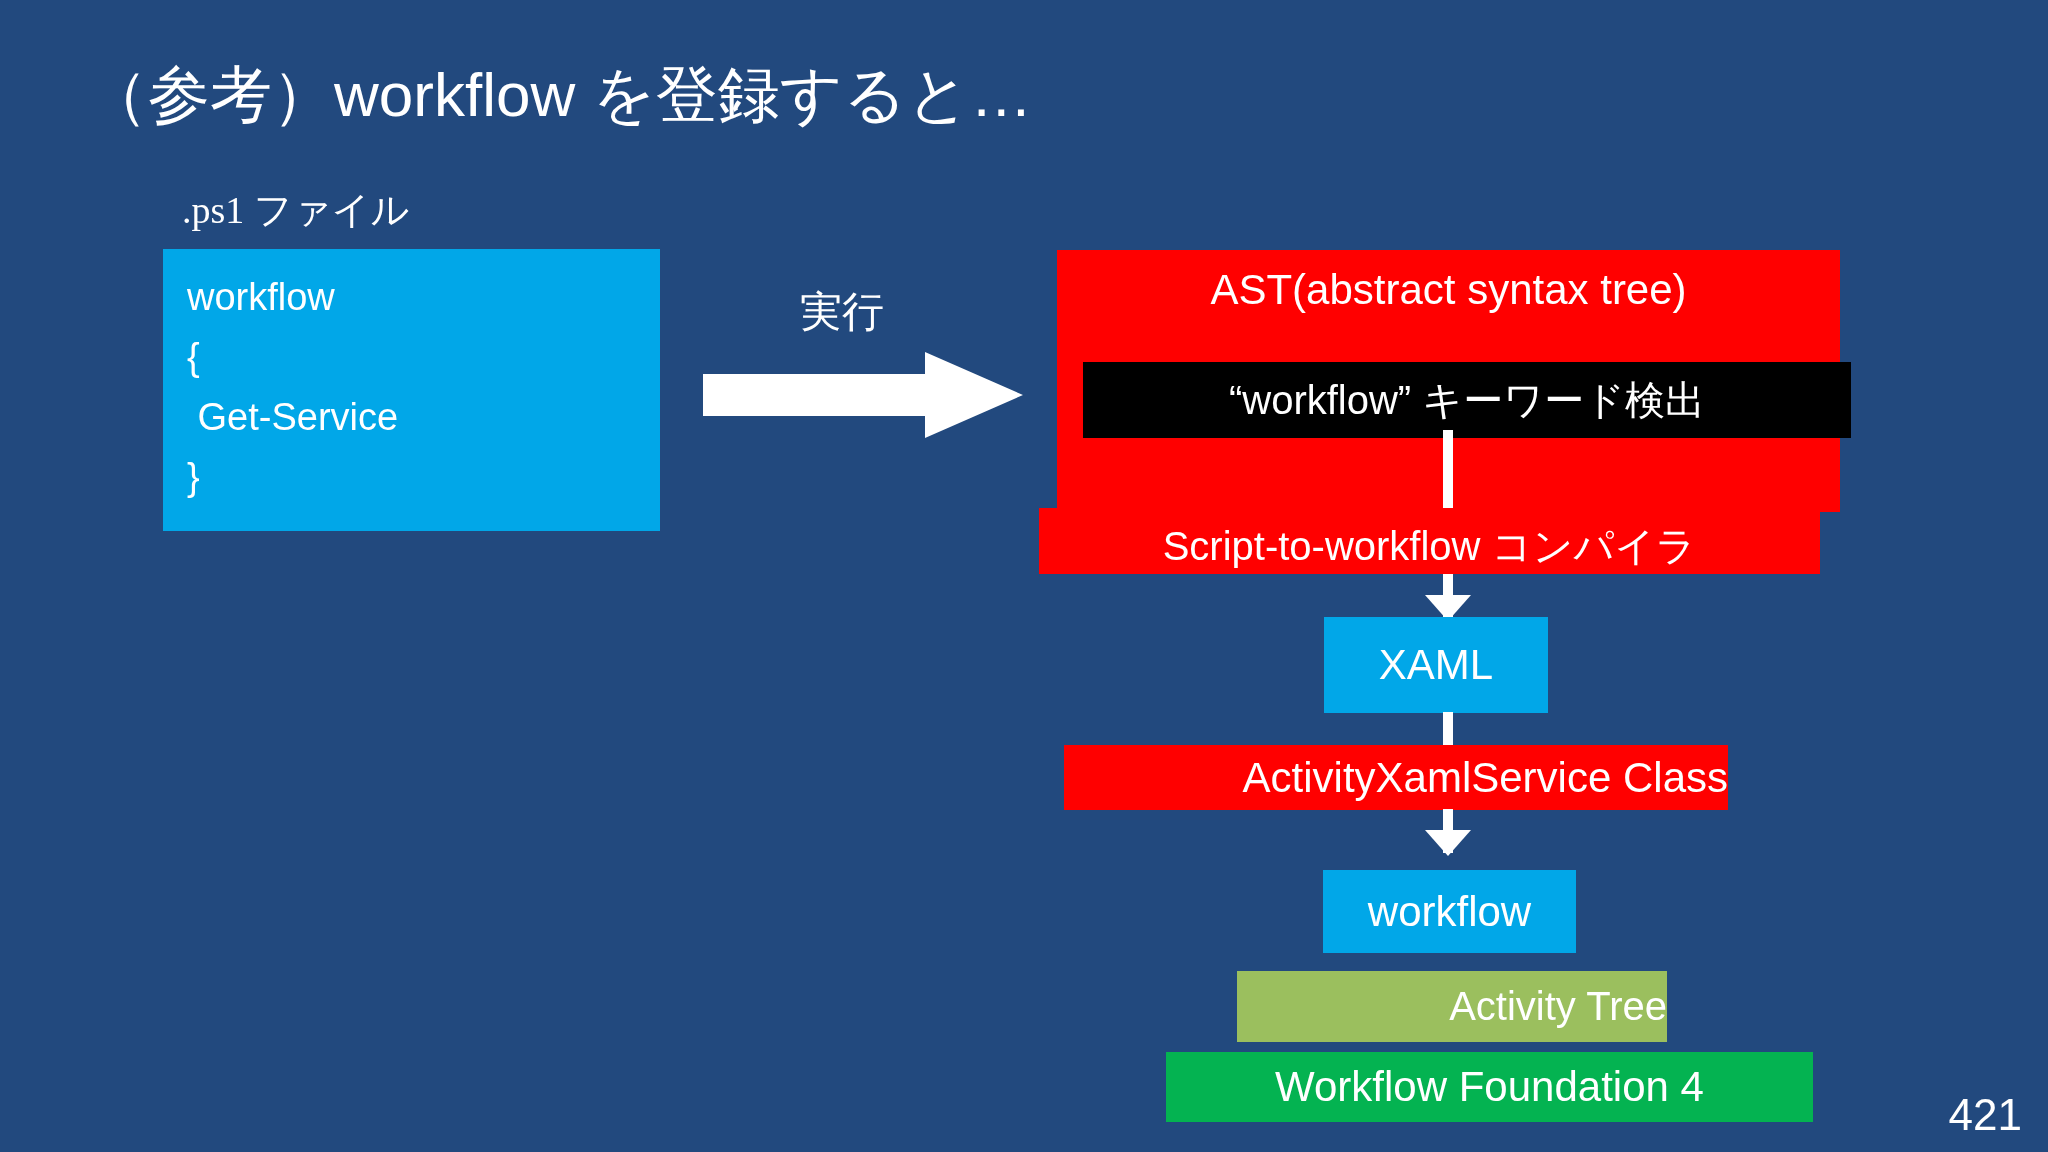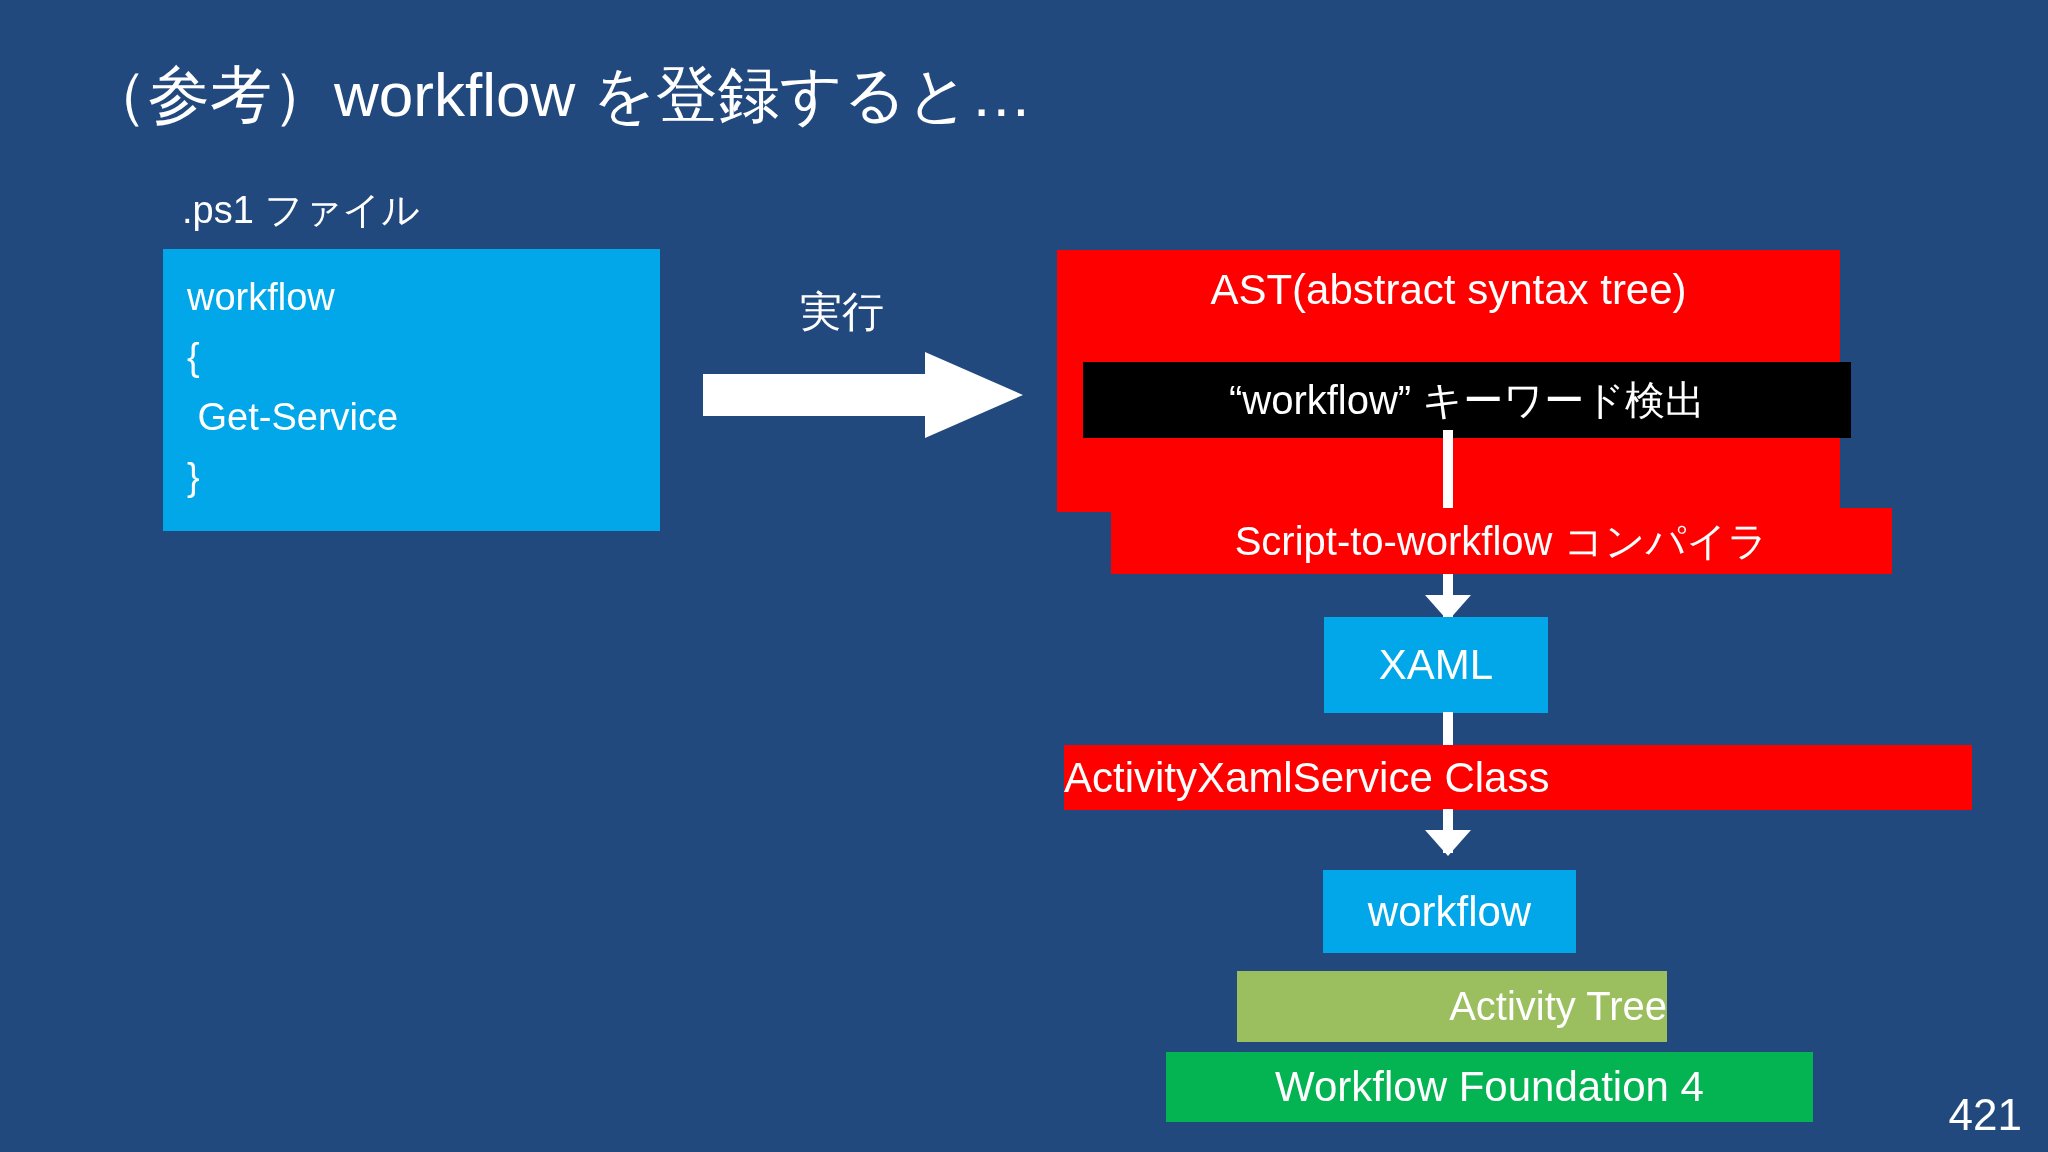--- a/index.html
+++ b/index.html
@@ -41,20 +41,21 @@
 
   
   .ps1-caption {
     position: absolute;
     left: 182px;
     top: 141px;
     font-size: 38px;
     font-weight: 300;
     color: #ffffff;
     white-space: nowrap;
+    font-family: Liberation Serif, serif;
   }
 
   
   .code-block {
     position: absolute;
     left: 163px;
     top: 205px;
     width: 497px;
     height: 282px;
     background: #01A7E8;
@@ -118,27 +119,27 @@
   }
   .ast-inner-text {
     font-size: 40px;
     font-weight: 300;
     color: #ffffff;
     white-space: nowrap;
   }
 
   .compiler-box {
     position: absolute;
-    left: 1111px;
+    left: 1039px;
     top: 464px;
     width: 781px;
     height: 66px;
     background: #FF0000;
     display: flex;
-    align-items: center;
+    align-items: flex-end;
     justify-content: center;
   }
   .compiler-text {
     font-size: 40px;
     font-weight: 300;
     color: #ffffff;
     white-space: nowrap;
   }
 
   .xaml-box {
@@ -155,26 +156,26 @@
   .xaml-text {
     font-size: 42px;
     font-weight: 300;
     color: #ffffff;
   }
 
   .axs-box {
     position: absolute;
     left: 1064px;
     top: 701px;
-    width: 908px;
+    width: 664px;
     height: 65px;
     background: #FF0000;
     display: flex;
     align-items: center;
-    justify-content: flex-start;
+    justify-content: flex-end;
   }
   .axs-text {
     font-size: 42px;
     font-weight: 300;
     color: #ffffff;
     white-space: nowrap;
   }
 
   .wf-box {
     position: absolute;

